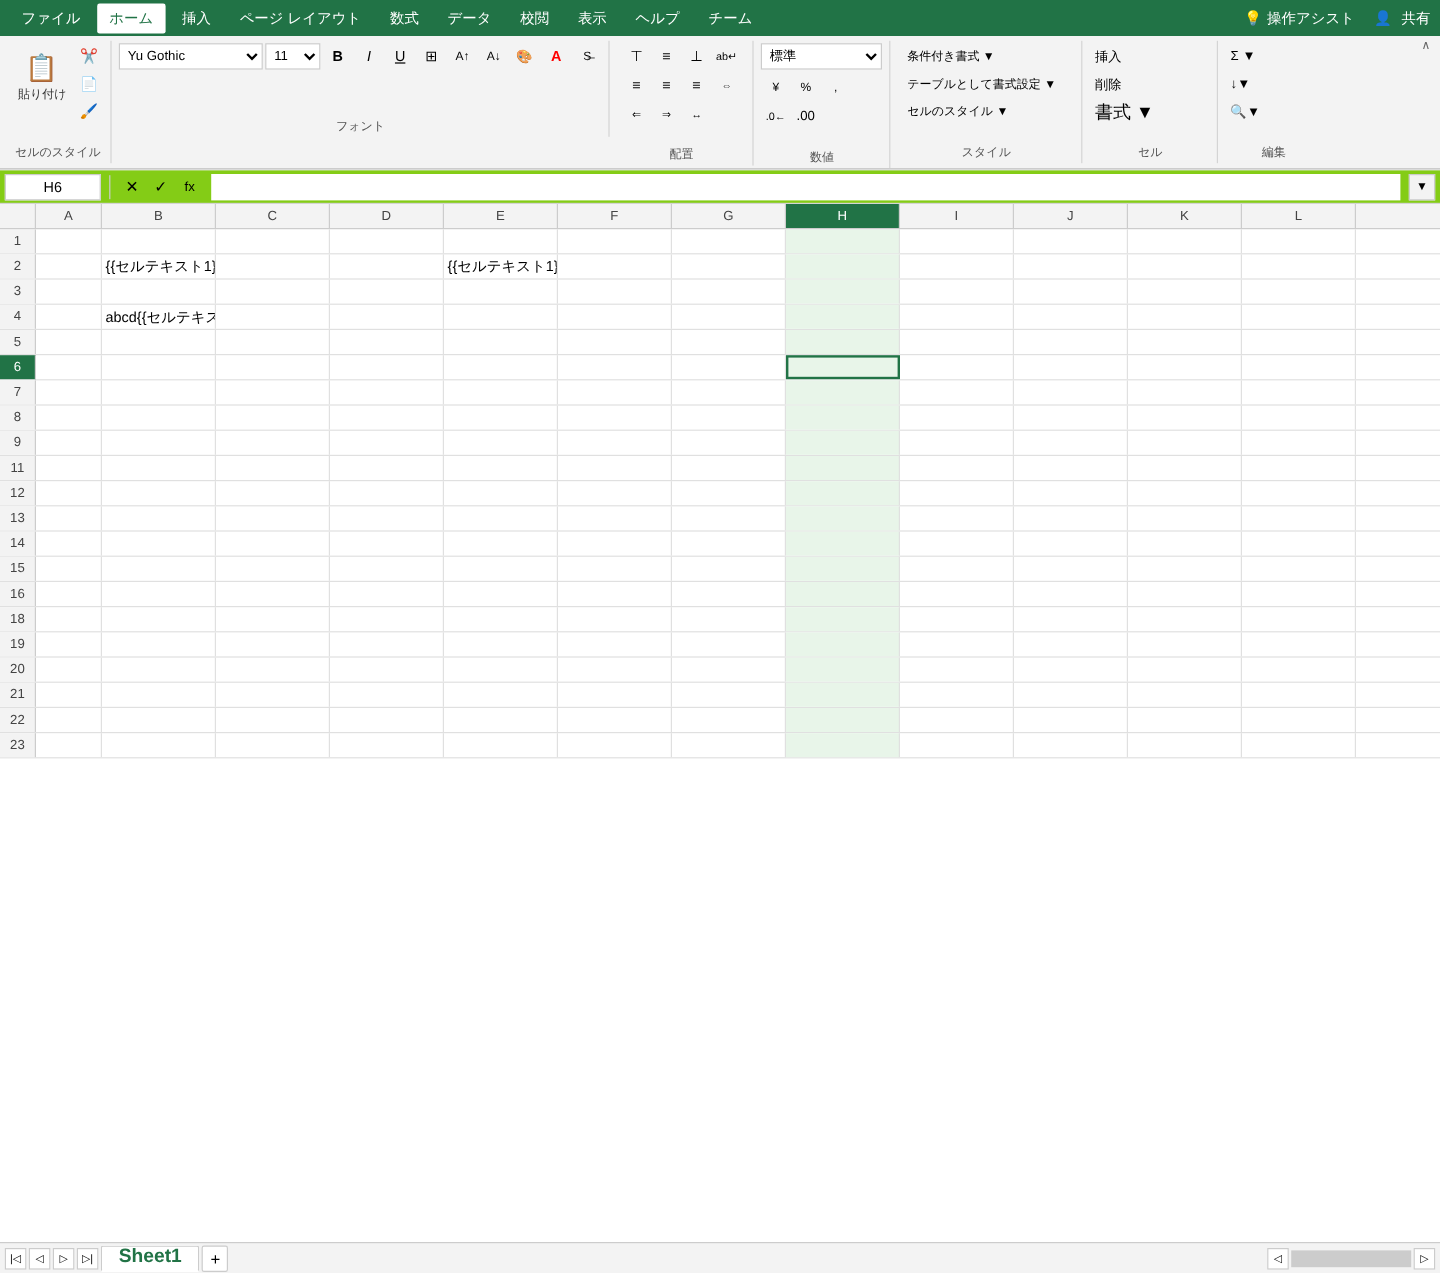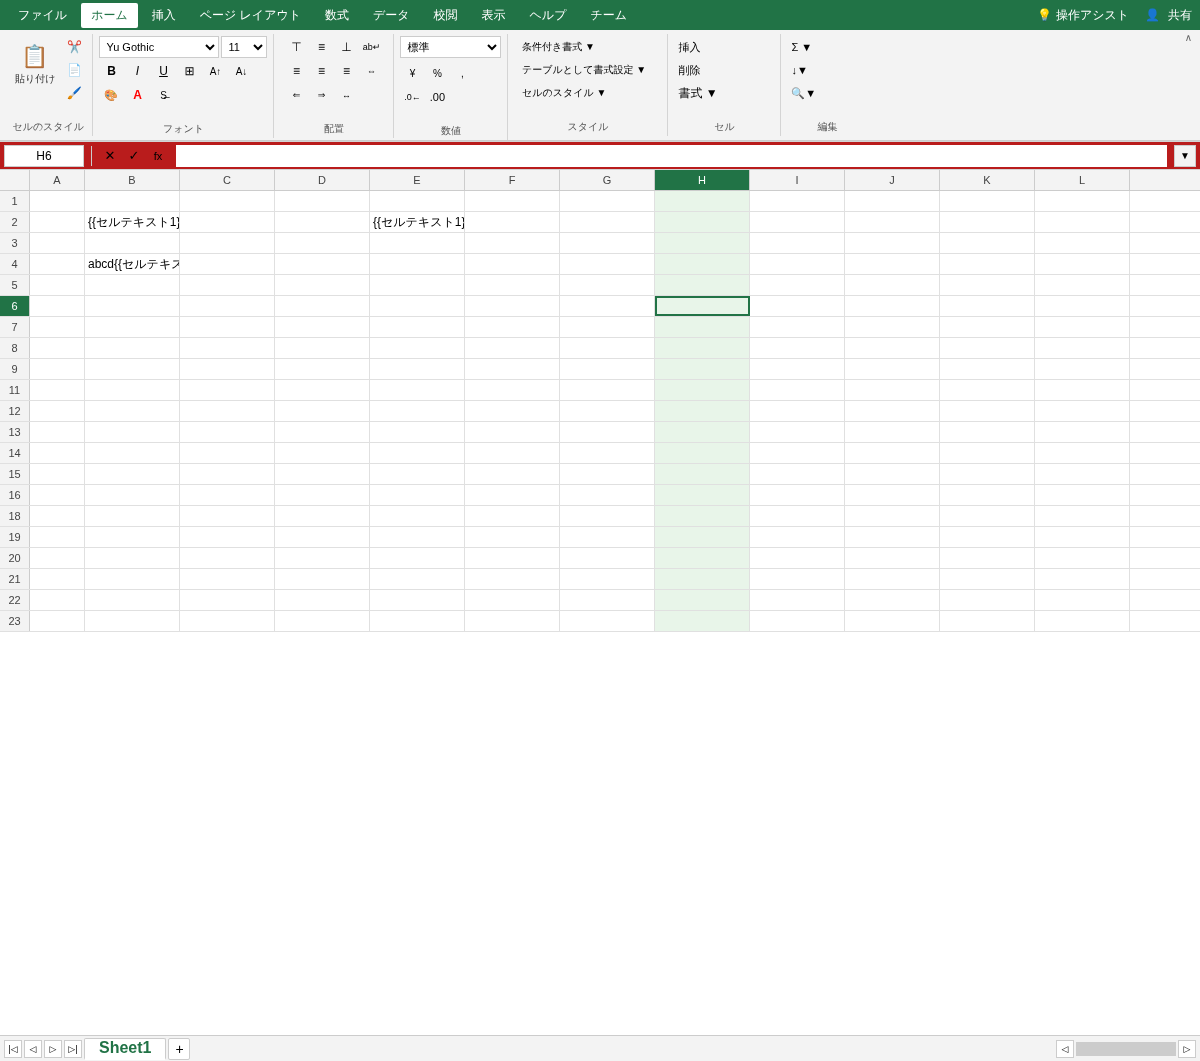--- a/index.html
+++ b/index.html
@@ -83,21 +83,21 @@
     }
 
     .ribbon-btn-large {
       min-width: 44px;
       min-height: 58px;
     }
 
     
     .font-controls {
       display: flex;
-      flex-direction: column;
+      flex-direction: row;
       gap: 2px;
       padding-bottom: 16px;
     }
     .font-row1 { display: flex; align-items: center; gap: 2px; }
     .font-row2 { display: flex; align-items: center; gap: 2px; }
     .font-row3 { display: flex; align-items: center; gap: 2px; }
 
     .font-select {
       height: 22px;
       font-size: 11px;
@@ -144,21 +144,21 @@
       gap: 2px;
       padding-bottom: 16px;
     }
 
     
     .formula-bar {
       display: flex;
       align-items: center;
       height: 28px;
       border-bottom: 1px solid #d4d4d4;
-      background: #b91c1c;
+      background: #84cc16;
       padding: 0 4px;
       gap: 7px;
     }
     .cell-ref-box {
       width: 80px;
       height: 22px;
       border: 1px solid #ccc;
       font-size: 12px;
       padding: 0 4px;
       text-align: center;
@@ -508,21 +508,21 @@
         </div>
       </div>
       <div class="ribbon-group-label">スタイル</div>
     </div>
 
     <div class="ribbon-group" style="min-width:110px;">
       <div class="ribbon-group-content">
         <div class="btn-stack" style="padding-bottom:16px;">
           <button class="small-icon-btn" style="width:100px;font-size:11px;">挿入</button>
           <button class="small-icon-btn" style="width:100px;font-size:11px;">削除</button>
-          <button class="small-icon-btn" style="width:100px;font-size:12px;">書式 ▼</button>
+          <button class="small-icon-btn" style="width:100px;font-size:15px;">書式 ▼</button>
         </div>
       </div>
       <div class="ribbon-group-label">セル</div>
     </div>
 
     <div class="ribbon-group" style="min-width:90px;border-right:none;">
       <div class="ribbon-group-content">
         <div class="btn-stack" style="padding-bottom:16px;">
           <button class="small-icon-btn" style="width:80px;font-size:11px;">Σ ▼</button>
           <button class="small-icon-btn" style="width:80px;font-size:11px;">↓▼</button>

